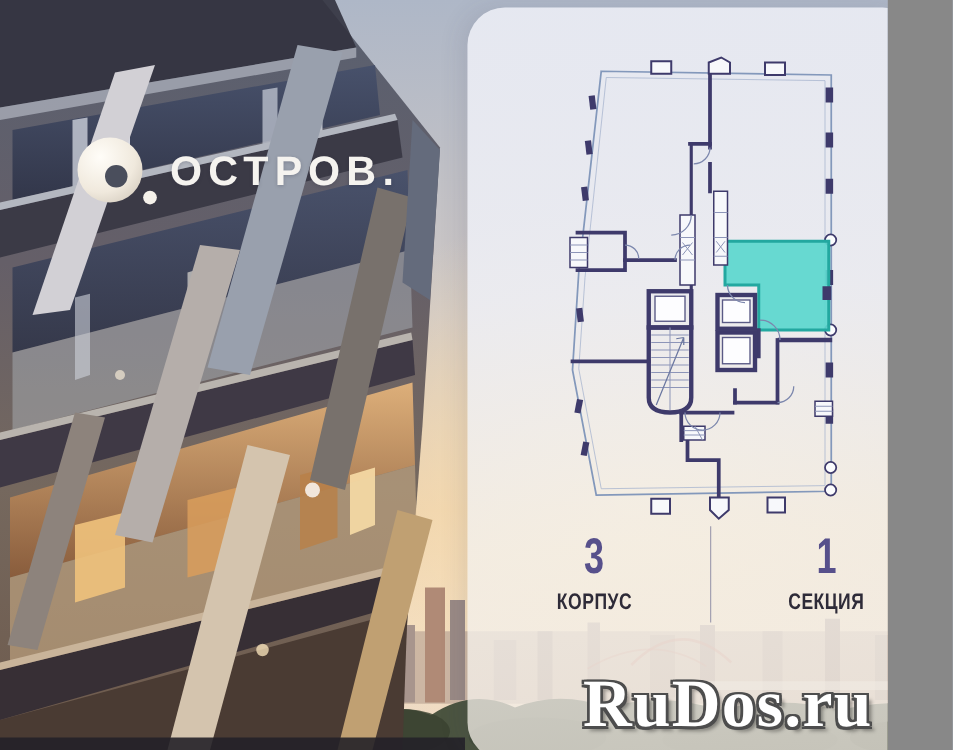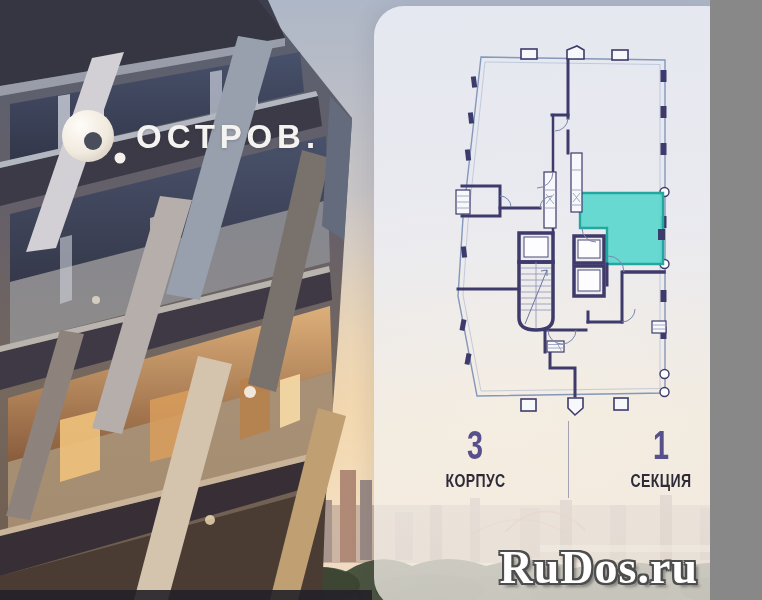--- a/index.html
+++ b/index.html
@@ -38,21 +38,21 @@
          text-align:center;}
   .stat{flex:1 1 0;display:flex;flex-direction:column;align-items:center;padding:4px 0 6px;}
   .stat.mid{border-left:1px solid var(--divider,#a5a2b2);border-right:1px solid var(--divider,#a5a2b2);}
   .stat-value{color:var(--stat_number,#57508b);font-size:40px;font-weight:700;line-height:1.0;
               transform:scaleX(.72);transform-origin:center;}
   .stat-label{color:var(--stat_label,#2e2b38);font-size:18px;font-weight:600;letter-spacing:.5px;
               margin-top:6px;transform:scaleX(.78);transform-origin:center;}
 
   
   .watermark{position:absolute;right:12px;bottom:6px;font-family:"Liberation Serif",serif;
-             font-weight:700;font-size:46px;letter-spacing:1px;color:#fff;
+             font-weight:700;font-size:54px;letter-spacing:1px;color:#fff;
              text-shadow:-2px -2px 0 #4d4d4d,2px -2px 0 #4d4d4d,-2px 2px 0 #4d4d4d,
                           2px 2px 0 #4d4d4d,0 -2px 0 #4d4d4d,0 2px 0 #4d4d4d,
                          -2px 0 0 #4d4d4d,2px 0 0 #4d4d4d,4px 4px 3px rgba(0,0,0,.35);}
 </style>
 </head>
 <body>
 
 <div class="stage">
 
   <svg class="photo" viewBox="0 0 762 600" preserveAspectRatio="none">

